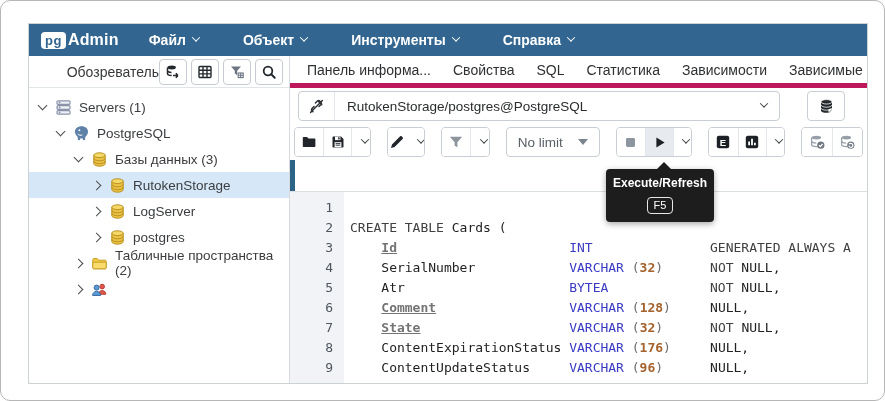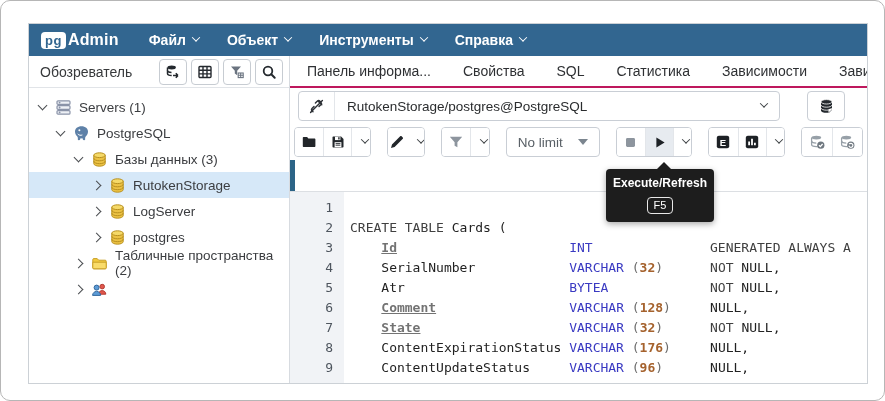--- a/index.html
+++ b/index.html
@@ -5,46 +5,46 @@
   * { box-sizing: border-box; margin: 0; padding: 0; }
   html,body { background:#fff; font-family:"Liberation Sans", sans-serif; }
   .frame { position:relative; width:885px; height:401px; border:1px solid #b6b6b6; border-radius:10px; background:#fff; overflow:hidden; }
   .window { position:absolute; left:27px; top:22px; width:840px; height:361px; border:1px solid #ccd1d6; background:#fff; overflow:hidden; }
 
   
   .appbar { height:32px; background:#326690; display:flex; align-items:center; padding:0 12px; }
   .logo { display:flex; align-items:center; margin-right:30px; }
   .logo-pg { background:#fff; color:#326690; font-weight:bold; font-size:13px; padding:1px 4px; border-radius:4px; letter-spacing:.5px; }
   .logo-admin { color:#fff; font-weight:bold; font-size:16px; margin-left:2px; letter-spacing:.2px; }
-  .menus { display:flex; gap:28px; }
+  .menus { display:flex; gap:44px; }
   .menu-item { display:flex; align-items:center; color:#fff; font-size:14px; font-weight:600; cursor:default; }
   .chev { display:inline-block; width:6px; height:6px; border-right:1.7px solid currentColor; border-bottom:1.7px solid currentColor; transform:rotate(45deg) translate(-1px,-1px); margin-left:7px; }
   .menu-item .chev { margin-top:-3px; }
 
   
   .content { display:flex; height:327px; }
   .sidebar { width:261px; border-right:1px solid #d7dbe0; display:flex; flex-direction:column; }
   .main { flex:1; display:flex; flex-direction:column; overflow:hidden; }
 
   
-  .sidebar-header { height:32px; display:flex; align-items:center; justify-content:space-between; padding:0 6px 0 11px; border-bottom:1px solid #e1e4e8; }
+  .sidebar-header { height:32px; display:flex; align-items:center; justify-content:flex-end; padding:0 6px 0 11px; border-bottom:1px solid #e1e4e8; }
   .sidebar-title { font-size:14px; color:#37393b; }
   .sidebar-btns { display:flex; gap:4px; }
   .sb-btn { width:28px; height:26px; border:1px solid #c7ccd2; border-radius:4px; background:#fff; display:flex; align-items:center; justify-content:center; }
   .tree { padding-top:6px; }
   .tree-row { height:26px; display:flex; align-items:center; font-size:13.5px; color:#3b3d40; cursor:default; }
   .tree-row.selected { background:#d6e8f8; }
   .twisty { width:7px; height:7px; border-right:1.6px solid #4a4d50; border-bottom:1.6px solid #4a4d50; margin-right:9px; flex:none; }
   .twisty.expanded { transform:rotate(45deg); margin-top:-3px; }
   .twisty.collapsed { transform:rotate(-45deg); }
   .tree-ico { width:17px; height:17px; margin-right:7px; flex:none; display:flex; align-items:center; justify-content:center; }
   .tree-ico svg { display:block; }
 
   
-  .tabs { height:32px; display:flex; align-items:center; gap:32px; padding-left:17px; border-bottom:2px solid #be185d; white-space:nowrap; overflow:hidden; }
+  .tabs { height:32px; display:flex; align-items:center; gap:22px; padding-left:17px; border-bottom:5px solid #be185d; white-space:nowrap; overflow:hidden; }
   .tab { font-size:14px; color:#2e3033; cursor:default; }
 
   
   .connrow { height:36px; display:flex; align-items:center; padding:0 8px; gap:27px; }
   .conn-group { height:30px; width:482px; border:1px solid #c9ced5; border-radius:4px; display:flex; align-items:center; background:#fff; }
   .conn-icon { width:36px; height:100%; display:flex; align-items:center; justify-content:center; border-right:1px solid #e3e6ea; }
   .conn-select { flex:1; display:flex; align-items:center; justify-content:space-between; padding:0 12px; height:100%; }
   .conn-text { font-size:13.5px; color:#2a2c2e; }
   .chev-dark { color:#3c4043; margin-top:-2px; }
   .icon-btn { width:38px; height:30px; border:1px solid #c9ced5; border-radius:4px; background:#fff; display:flex; align-items:center; justify-content:center; }

